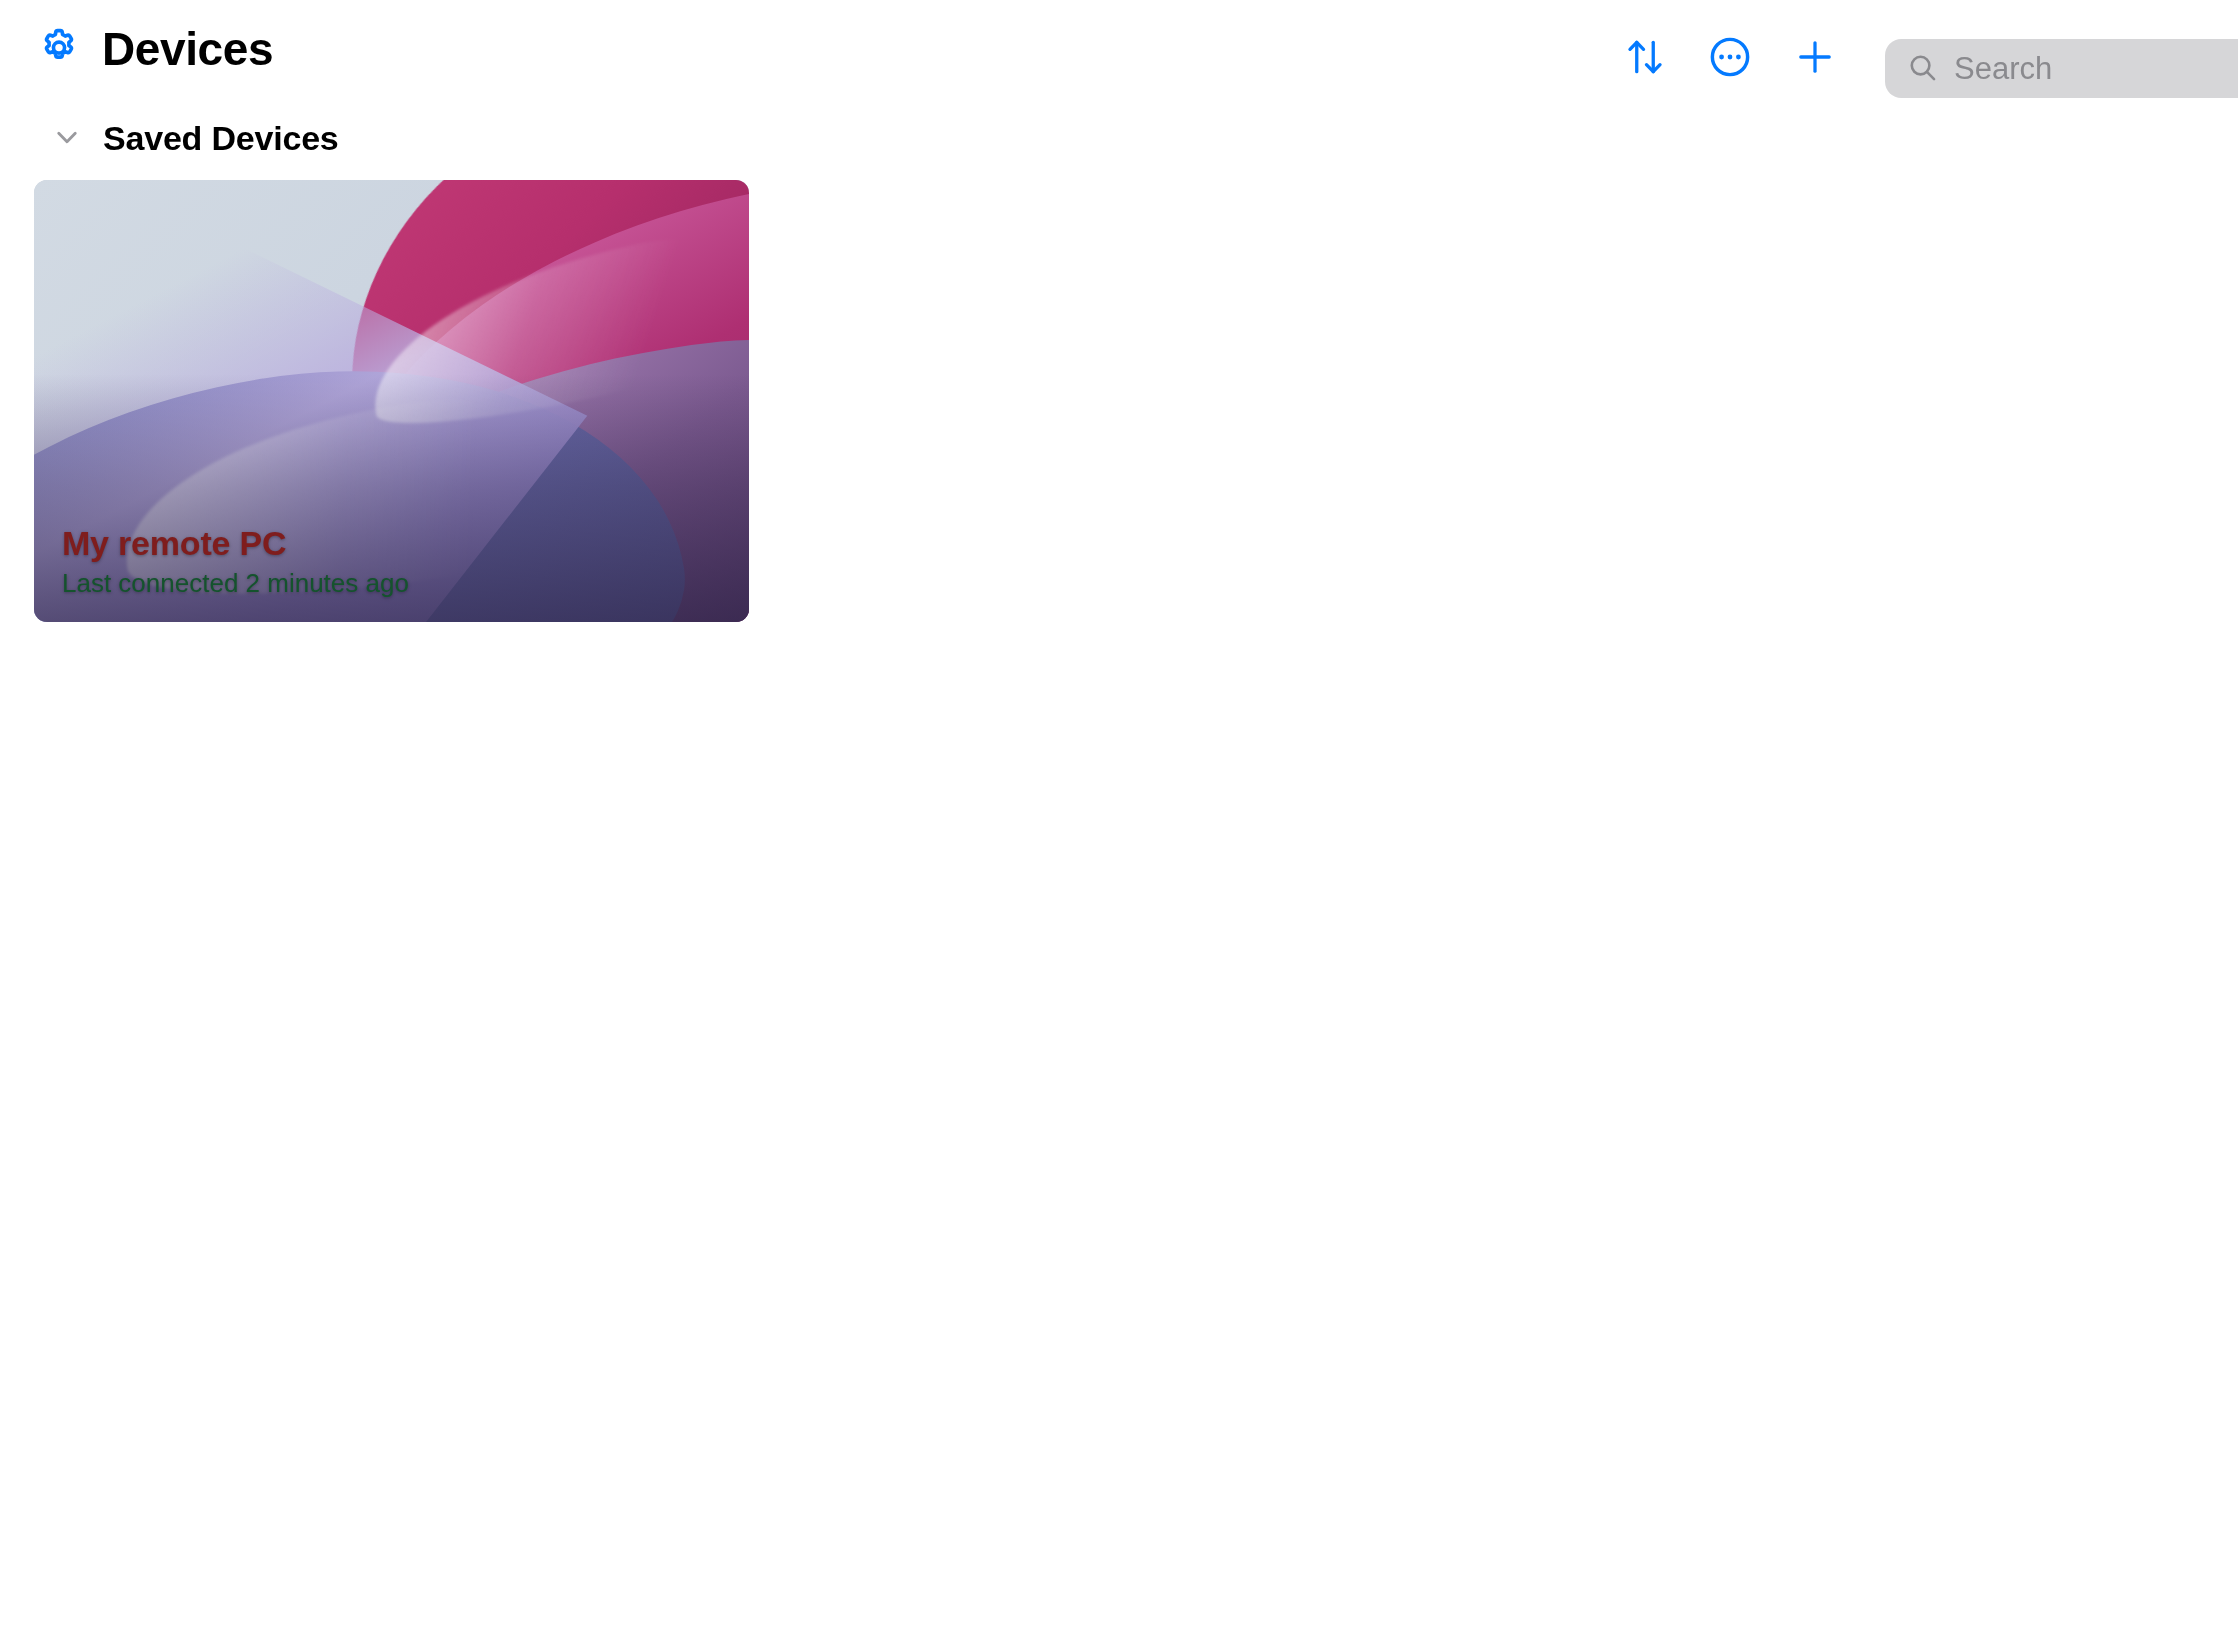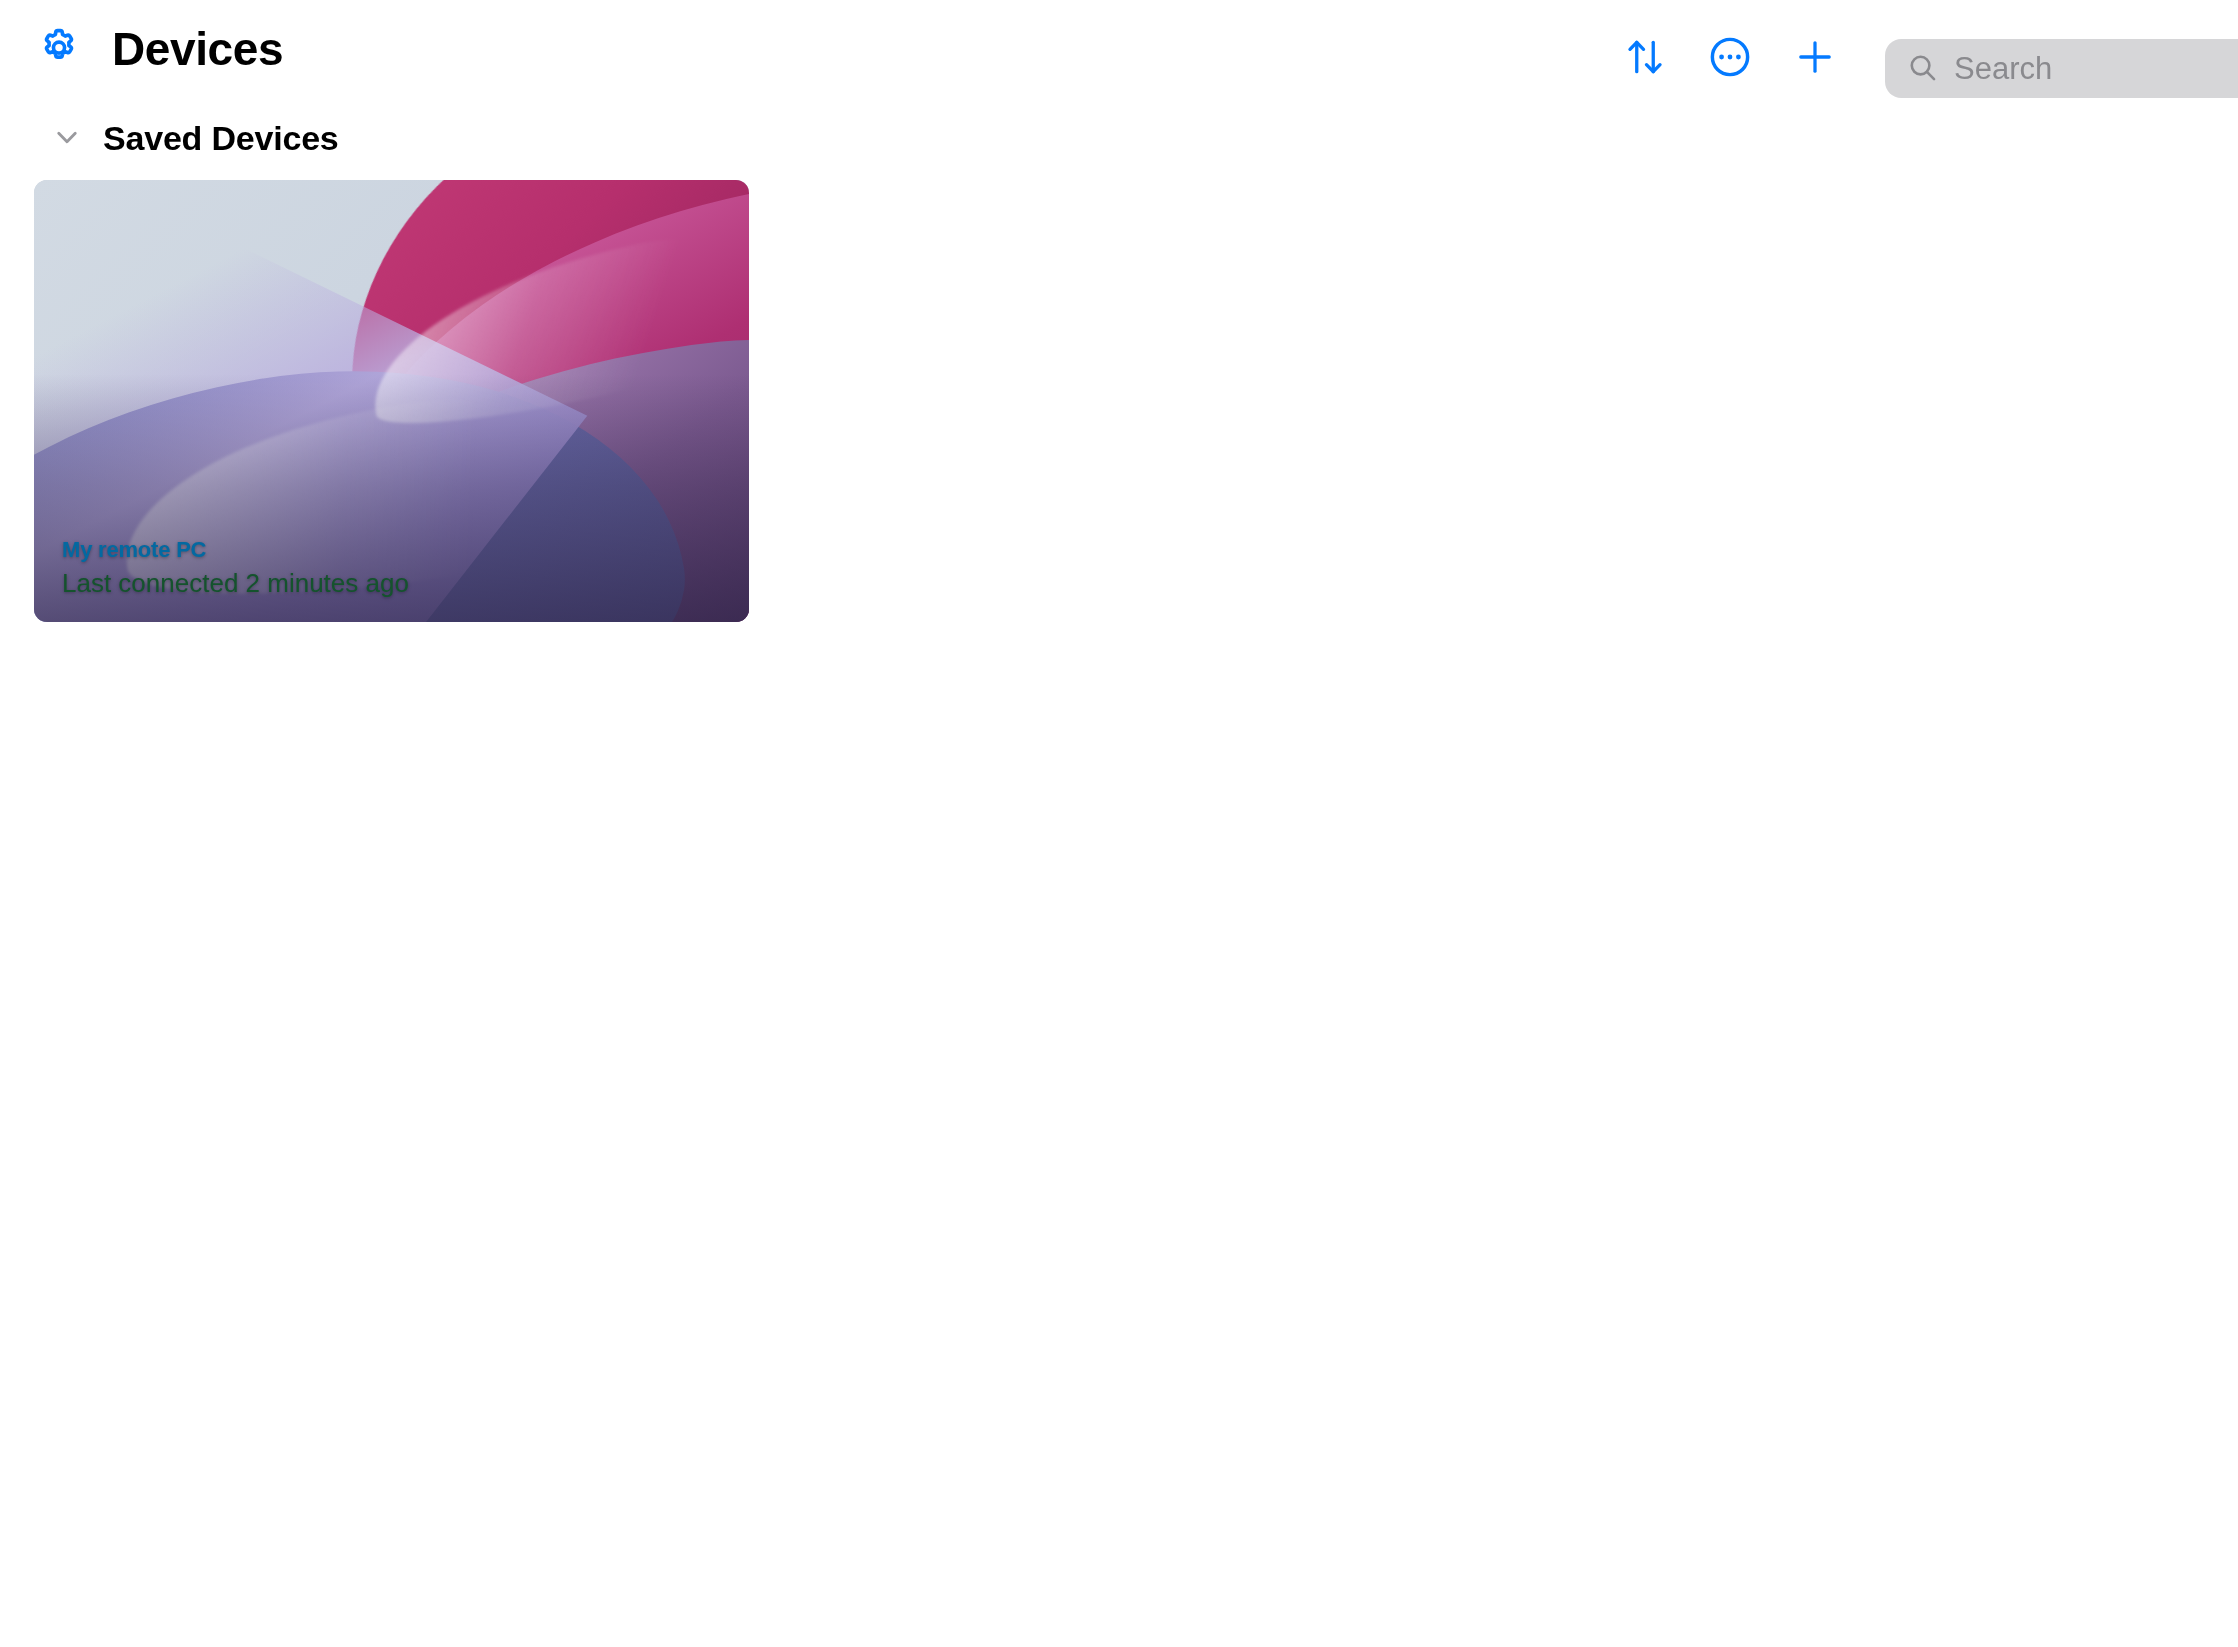--- a/index.html
+++ b/index.html
@@ -16,21 +16,21 @@
   }
 
   
   .header {
     position:absolute; left:0; top:0;
     width:2239px; height:98px;
     display:flex; align-items:center;
   }
   .header-left {
     display:flex; align-items:center;
-    margin-left:33px; gap:28px;
+    margin-left:33px; gap:18px;
   }
   .gear-btn { width:51px; height:51px; display:flex; align-items:center; justify-content:center; }
   .page-title {
     font-size:46px; font-weight:bold; color:#000000;
     letter-spacing:-0.4px; line-height:1;
   }
   .header-right {
     position:absolute; right:0; top:0; height:98px;
     display:flex; align-items:flex-end; gap:6px;
   }
@@ -144,21 +144,21 @@
     filter:blur(1.6px);
   }
   .card-overlay {
     position:absolute; left:0; right:0; bottom:0; height:56%;
     background:linear-gradient(180deg, rgba(32,26,56,0) 0%, rgba(34,27,58,0.30) 45%, rgba(36,28,60,0.62) 100%);
   }
   .card-text {
     position:absolute; left:28px; bottom:21px;
   }
   .card-title {
-    font-size:22px; font-weight:bold; color:#0369a1;
+    font-size:34px; font-weight:bold; color:#7f1d1d;
     line-height:1.18; letter-spacing:-0.2px;
     text-shadow:0 0.8px 3.3px rgba(0,0,0,0.35);
   }
   .card-sub {
     font-size:26px; color:#14532d; line-height:1.35;
     margin-top:3.3px;
     text-shadow:0 0.8px 3.3px rgba(0,0,0,0.35);
   }
 
   

